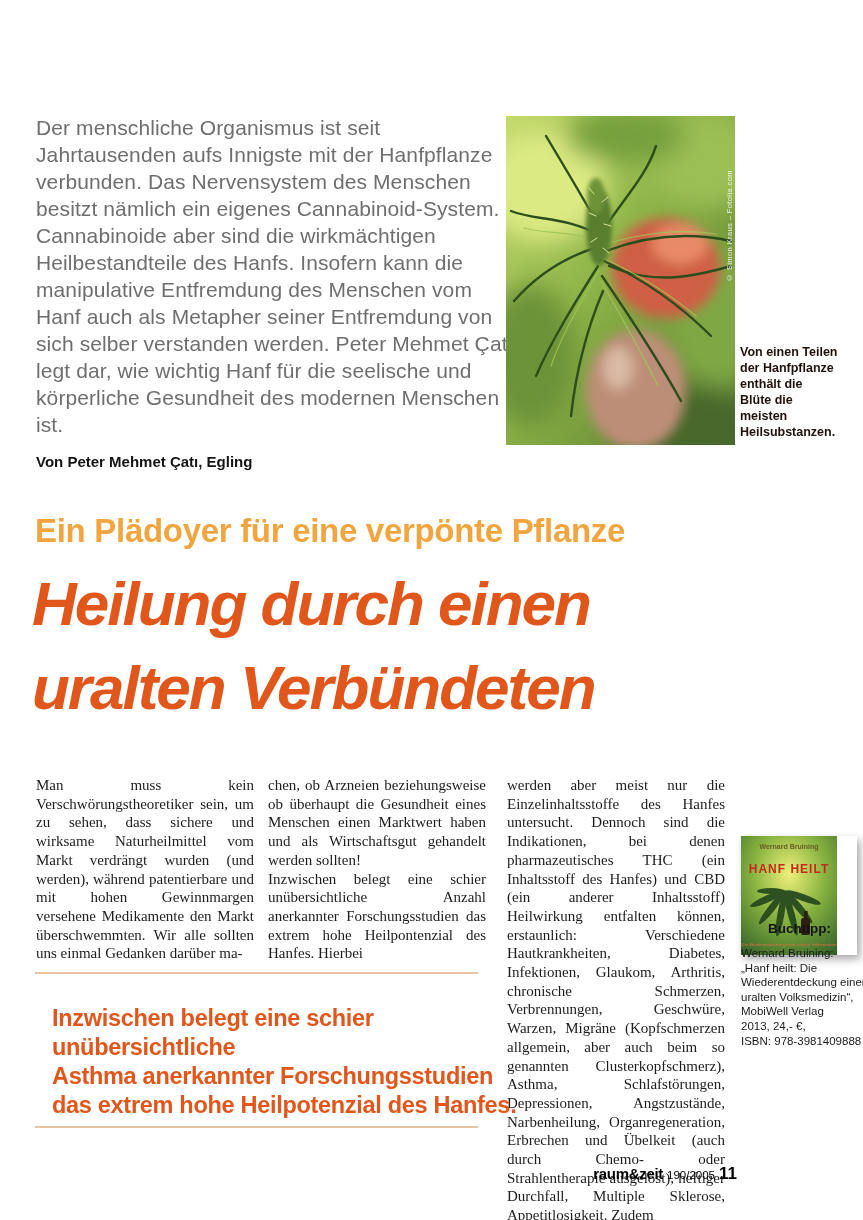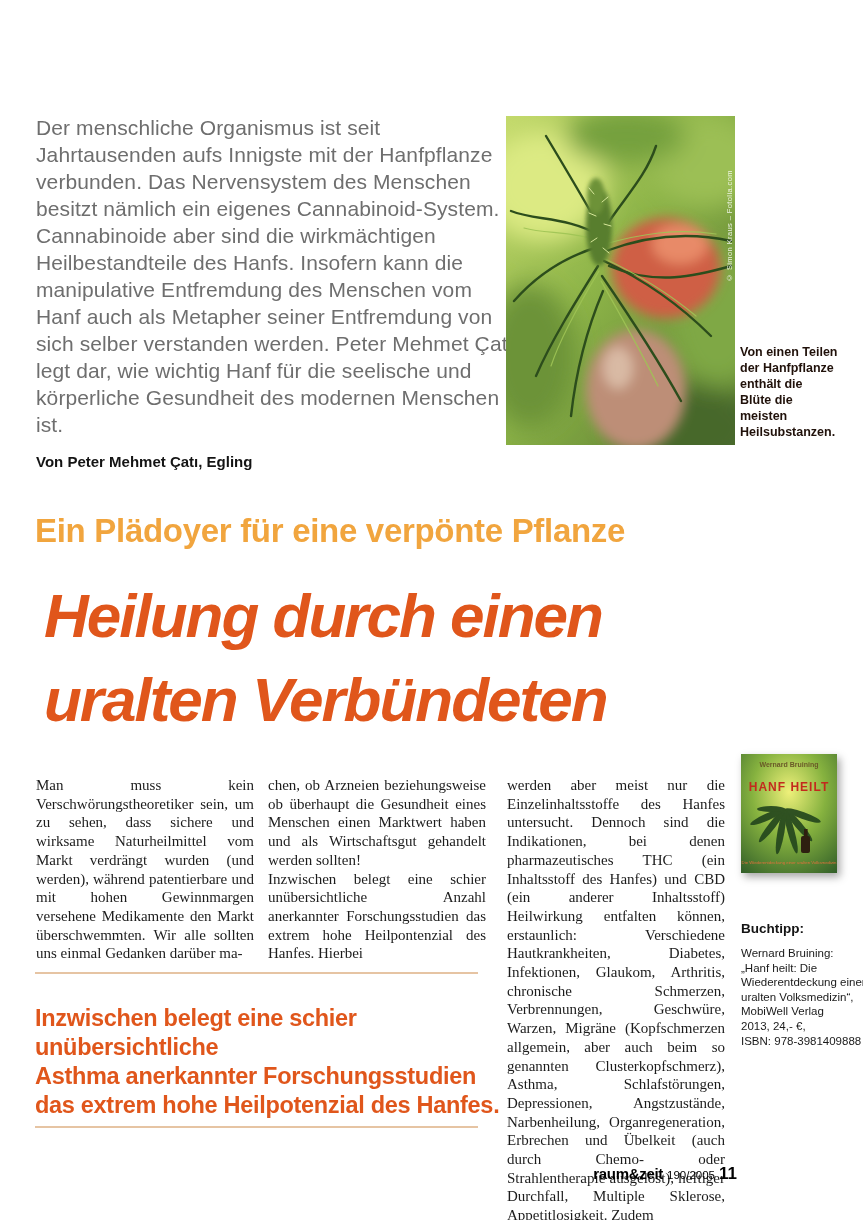--- a/index.html
+++ b/index.html
@@ -31,21 +31,21 @@
     position:absolute;left:740px;top:344px;width:112px;
     font-size:12.5px;line-height:16px;font-weight:bold;color:#20110a;
   }
   .caption span{display:block;}
   
   .kicker{
     position:absolute;left:35px;top:512px;width:760px;
     font-size:33px;font-weight:bold;color:#F1A53E;letter-spacing:-.3px;
   }
   .title{
-    position:absolute;left:32px;top:562px;margin:12px;width:790px;
+    position:absolute;left:32px;top:562px;margin:0;width:790px;
     font-size:62px;line-height:84px;font-style:italic;font-weight:bold;
     color:#E0561B;letter-spacing:-2px;
   }
   .title span{display:block;}
   
   .bodycol{
     position:absolute;top:776px;width:218px;
     font-family:"Liberation Serif",serif;font-size:15px;line-height:18.7px;
     text-align:justify;color:#1c1c1c;hyphens:auto;-webkit-hyphens:auto;
   }
@@ -53,32 +53,32 @@
   .col1{left:36px;}
   .col2{left:268px;}
   .col3{left:507px;}
   
   .rule{
     position:absolute;left:35px;width:443px;height:2px;background:#E6C4A3;
   }
   .rule-top{top:972px;}
   .rule-bottom{top:1126px;}
   .pullquote{
-    position:absolute;left:35px;top:1004px;width:470px;margin:0;
+    position:absolute;left:52px;top:1004px;width:470px;margin:0;
     font-size:23.5px;line-height:29px;font-weight:bold;color:#E0561B;letter-spacing:-.3px;
   }
   .pullquote span{display:block;}
   
   .cover{
-    position:absolute;left:741px;top:754px;width:96px;height:119px;
+    position:absolute;left:741px;top:836px;width:116px;height:119px;
     box-shadow:3px 4px 8px rgba(0,0,0,.35);
   }
   .buchtipp{
     position:absolute;left:741px;top:921px;
-    font-size:13.5px;font-weight:bold;color:#141414;
+    font-size:13.5px;font-weight:bold;color:#141414;padding-left:27px;
   }
   .bookinfo{
     position:absolute;left:741px;top:946px;width:126px;
     font-size:11.5px;line-height:14.6px;color:#1a1a1a;
   }
   .bookinfo span{display:block;}
   
   .footer{
     position:absolute;top:1164px;right:126px;
     display:flex;align-items:baseline;gap:4px;color:#000;

